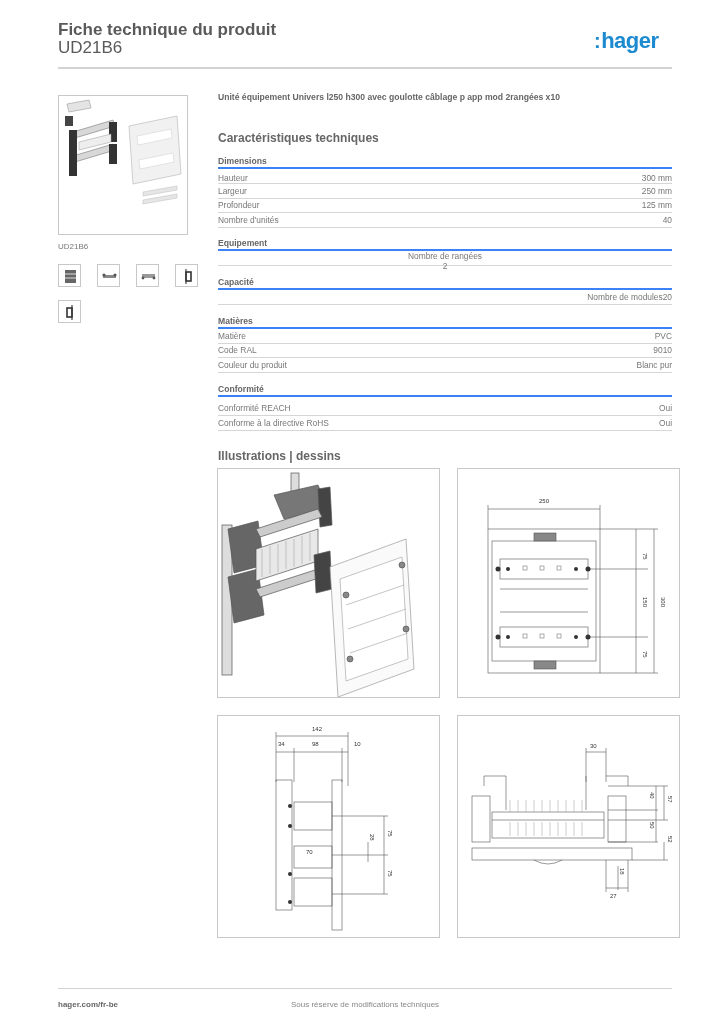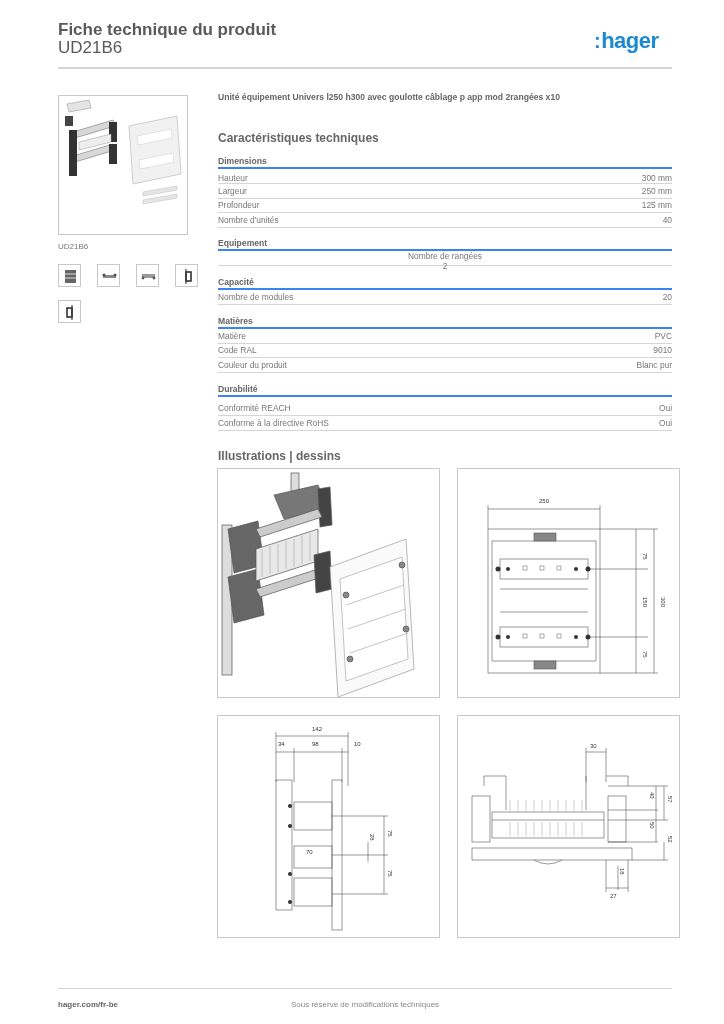--- a/index.html
+++ b/index.html
@@ -117,40 +117,40 @@
     <span>40</span>
   </div>
 
 <div class="group-title" style="top:238px;">Equipement</div>
 <div class="spec-row" style="top:251px;flex-direction:column;">
     <span>Nombre de rangées</span>
     <span>2</span>
   </div>
 
 <div class="group-title" style="top:277px;">Capacité</div>
-<div class="spec-row" style="top:290px;">
+<div class="spec-row" style="top:290px;justify-content:flex-end;">
     <span>Nombre de modules</span>
     <span>20</span>
   </div>
 
 <div class="group-title" style="top:316px;">Matières</div>
 <div class="spec-row" style="top:329px;">
     <span>Matière</span>
     <span>PVC</span>
   </div>
 <div class="spec-row" style="top:343px;">
     <span>Code RAL</span>
     <span>9010</span>
   </div>
 <div class="spec-row" style="top:358px;">
     <span>Couleur du produit</span>
     <span>Blanc pur</span>
   </div>
 
-<div class="group-title" style="top:384px;">Durabilité</div>
+<div class="group-title" style="top:384px;">Conformité</div>
 <div class="spec-row" style="top:401px;">
     <span>Conformité REACH</span>
     <span>Oui</span>
   </div>
 <div class="spec-row" style="top:416px;">
     <span>Conforme à la directive RoHS</span>
     <span>Oui</span>
   </div>
 
 <div class="section-title" style="top:449px;">Illustrations | dessins</div>

